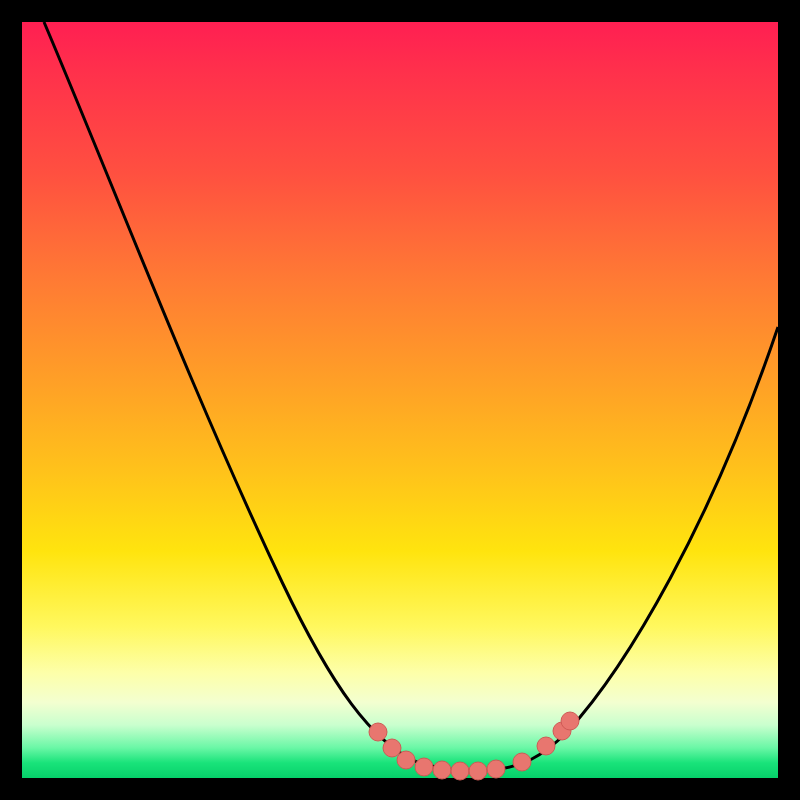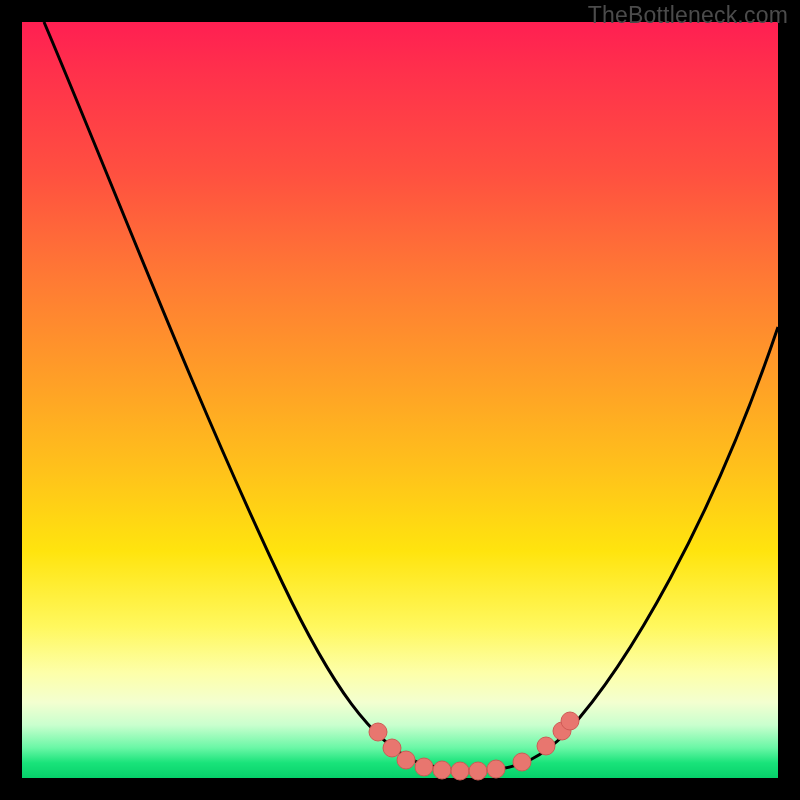--- a/index.html
+++ b/index.html
@@ -88,14 +88,13 @@
         <circle cx="474" cy="747" r="9"></circle>
 
         <circle cx="500" cy="740" r="9"></circle>
         <circle cx="524" cy="724" r="9"></circle>
         <circle cx="540" cy="709" r="9"></circle>
         <circle cx="548" cy="699" r="9"></circle>
       </g>
     </svg>
 
   </div>
-  <div class="watermark">TheBottleneck.com</div>
 </div>
 
 </body></html>

